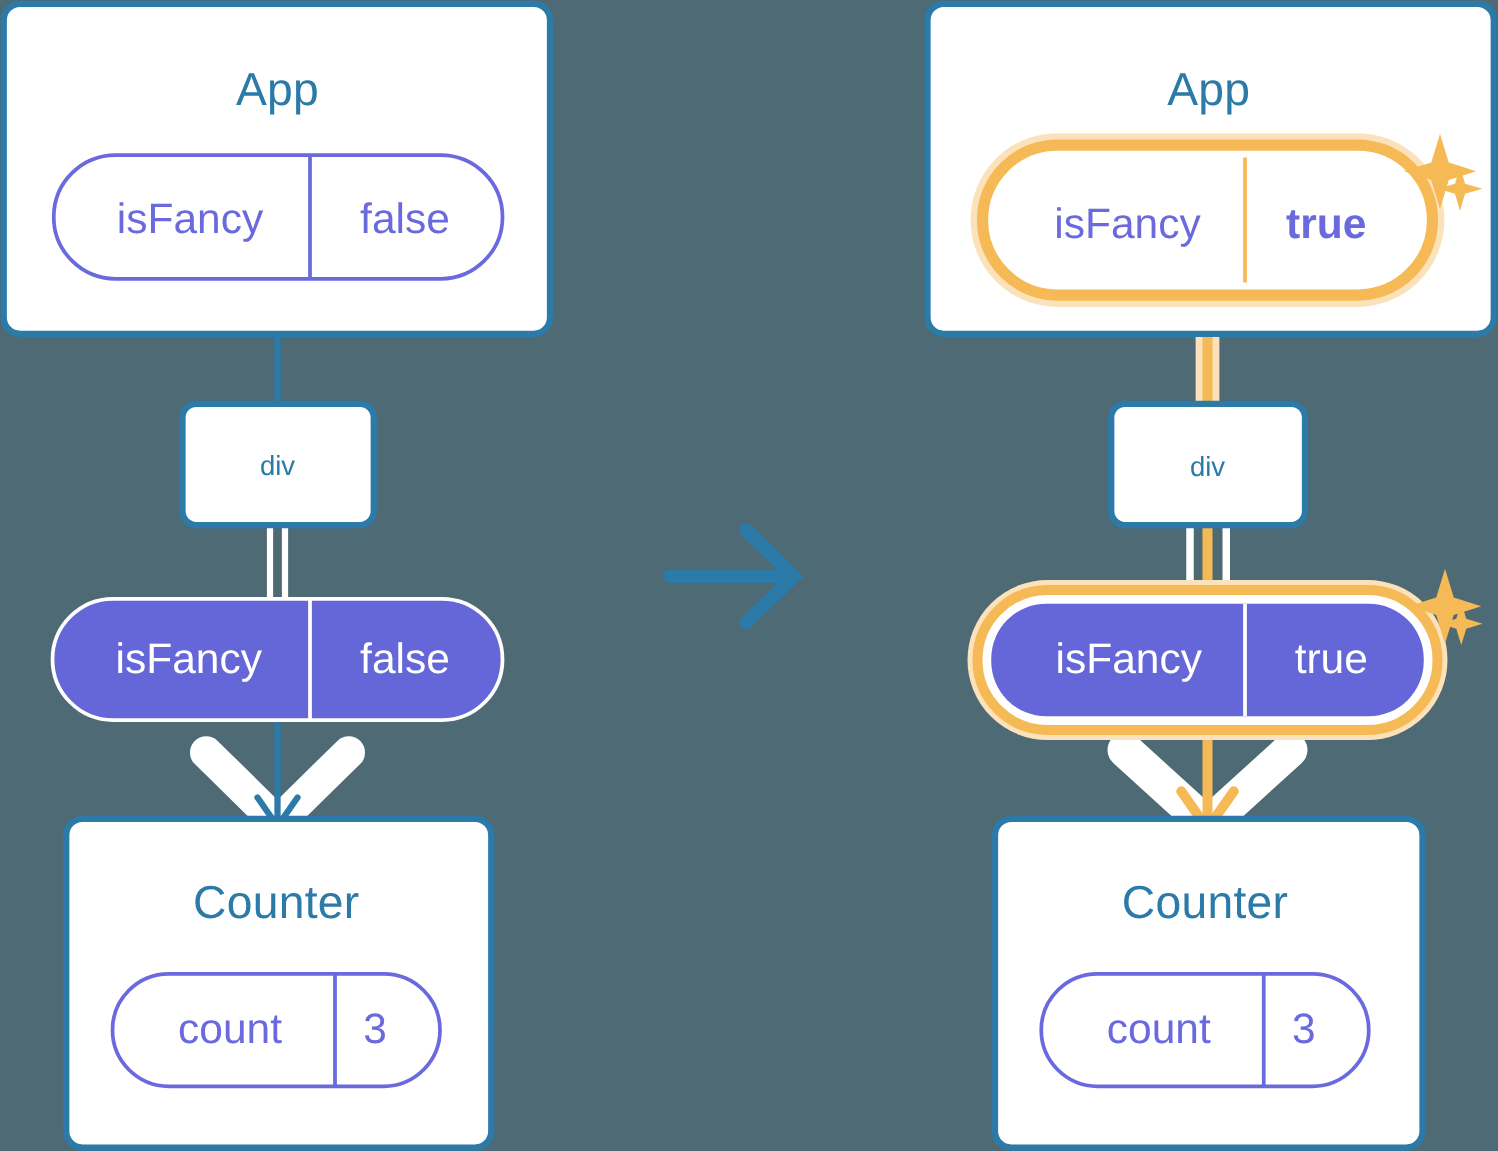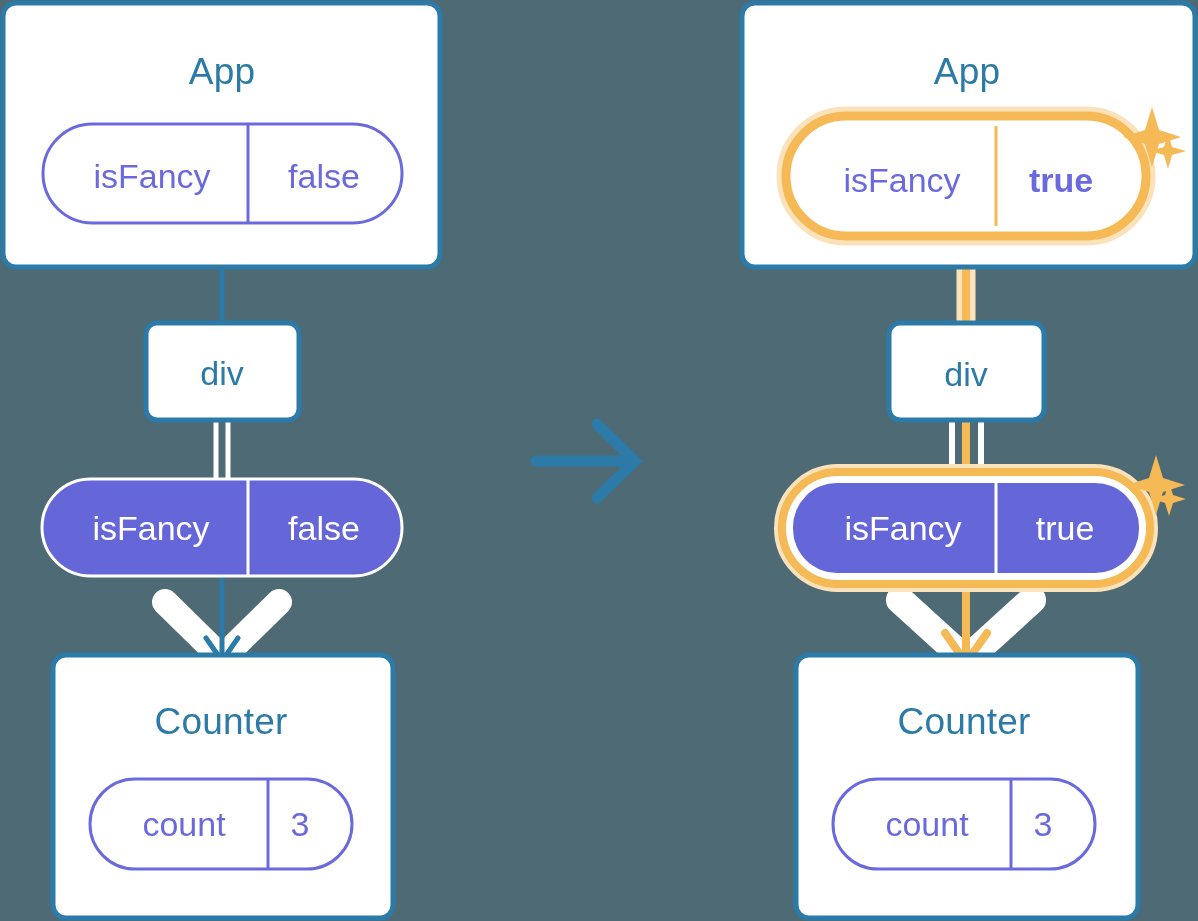--- a/index.html
+++ b/index.html
@@ -29,21 +29,21 @@
     position: absolute;
     white-space: nowrap;
     pointer-events: none;
   }
   .title-text {
     font-size: 37px;
     color: #2b7aa8;
     letter-spacing: 0.2px;
   }
   .div-text {
-    font-size: 34px;
+    font-size: 22px;
     color: #2b7aa8;
   }
   .pill-key-outline {
     font-size: 34px;
     color: #6a6ade;
   }
   .pill-val-outline {
     font-size: 34px;
     color: #6a6ade;
   }

